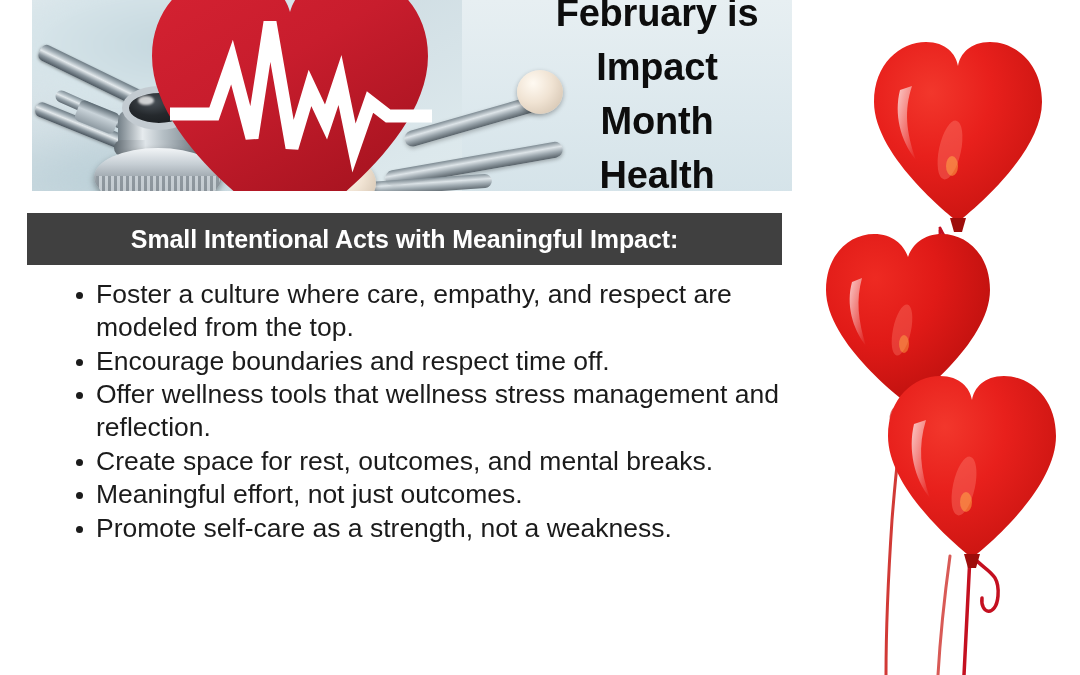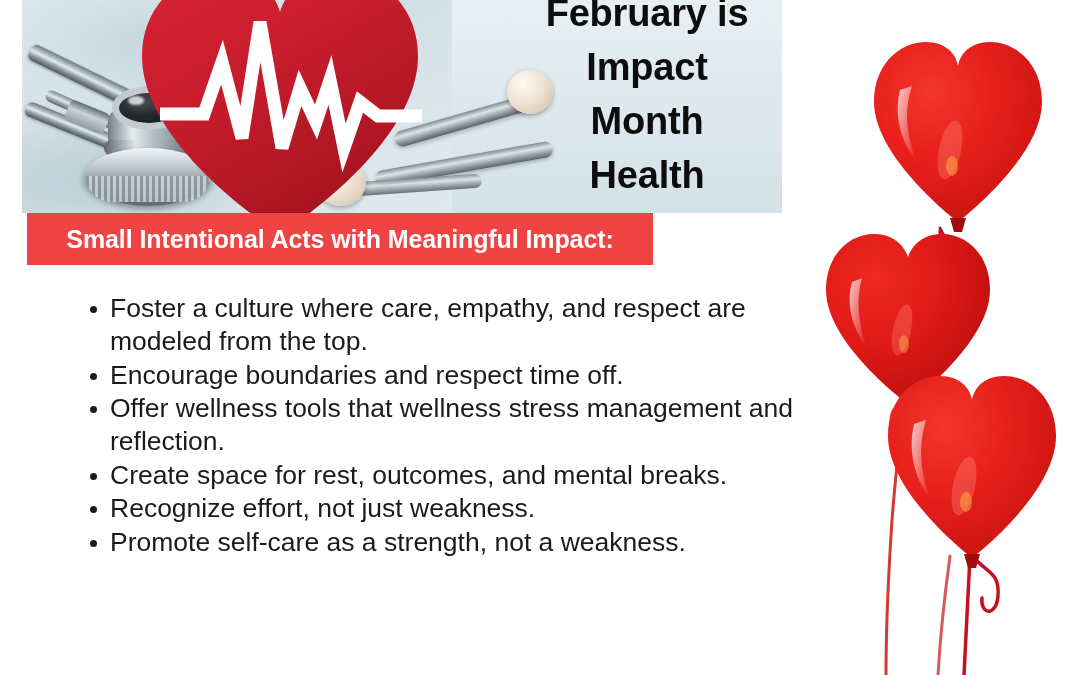--- a/index.html
+++ b/index.html
@@ -22,24 +22,24 @@
     position: absolute;
     left: 22px;
     top: 0;
     width: 760px;
     height: 675px;
   }
 
   
   #hero-photo {
     position: absolute;
-    left: 0;
+    left: 10px;
     top: 0;
     width: 760px;
-    height: 213px;
+    height: 191px;
     overflow: hidden;
     background: linear-gradient(150deg,#dfe9ed 0%, #cfdde3 30%, #dce8ec 60%, #e7eef1 100%);
   }
   
   #hero-photo .bg-wash-a {
     position: absolute; left: -40px; top: -30px; width: 380px; height: 150px;
     background: radial-gradient(ellipse at 50% 50%, #c3d6dd 0%, #d6e4e9 55%, rgba(214,228,233,0) 75%);
     filter: blur(6px);
   }
   #hero-photo .bg-wash-b {
@@ -137,42 +137,42 @@
     line-height: 54px;
     letter-spacing: -0.2px;
   }
   #hero-headline .hl-line { display: block; }
 
   
   #banner {
     position: absolute;
     left: 5px;
     top: 213px;
-    width: 626px;
+    width: 755px;
     height: 52px;
-    background: #ef4444;
+    background: #404040;
     display: flex;
     align-items: center;
     justify-content: center;
   }
   #banner-text {
     color: #ffffff;
     font-weight: bold;
     font-size: 25px;
     letter-spacing: -0.1px;
     white-space: nowrap;
   }
 
   
   #tips-list {
     position: absolute;
     left: 8px;
     top: 276px;
     width: 760px;
-    margin: 16px;
+    margin: 2px;
     padding: 0 0 0 44px;
     list-style: none;
     color: #1b1b1b;
     font-size: 26.5px;
     line-height: 33px;
   }
   #tips-list li {
     position: relative;
     margin: 0 0 0.5px 0;
     padding-left: 20px;
@@ -250,21 +250,21 @@
 
   <div id="banner">
     <span id="banner-text">Small Intentional Acts with Meaningful Impact:</span>
   </div>
 
   <ul id="tips-list">
     <li>Foster a culture where care, empathy, and respect are modeled from the top.</li>
     <li>Encourage boundaries and respect time off.</li>
     <li>Offer wellness tools that wellness stress management and reflection.</li>
     <li>Create space for rest, outcomes, and mental breaks.</li>
-    <li>Recognize effort, not just weakness.</li>
+    <li>Meaningful effort, not just outcomes.</li>
     <li>Promote self-care as a strength, not a weakness.</li>
   </ul>
 </div>
 
 <div id="balloons">
   <svg width="280" height="675" viewBox="0 0 280 675" xmlns="http://www.w3.org/2000/svg">
     <defs>
       <radialGradient id="balloonGrad" cx="0.34" cy="0.28" r="0.85">
         <stop offset="0%" stop-color="#f2372c"></stop>
         <stop offset="42%" stop-color="#e8201c"></stop>

